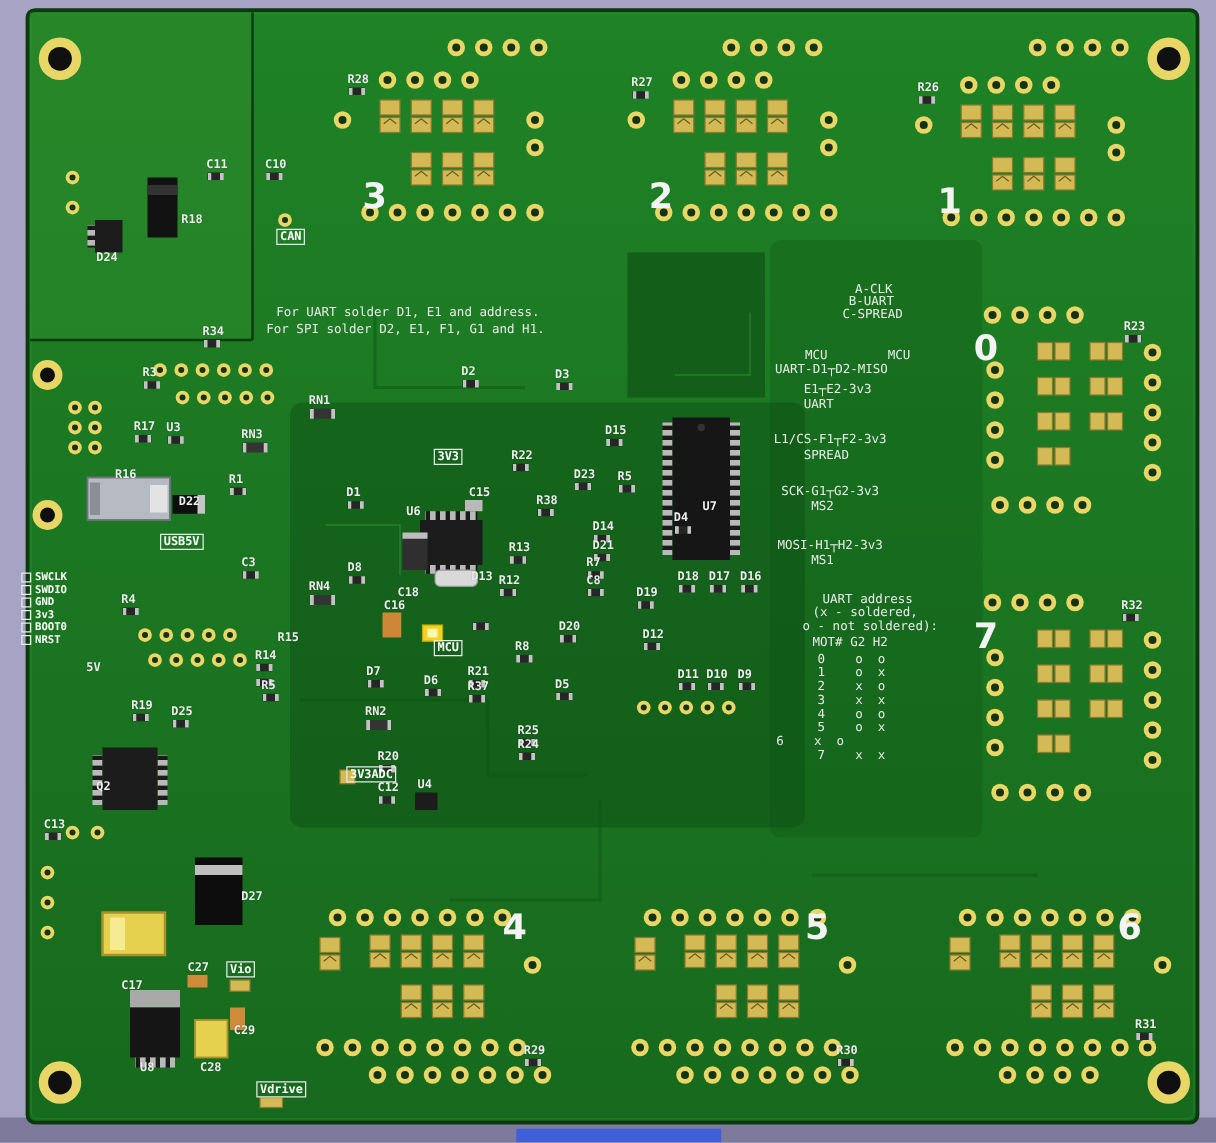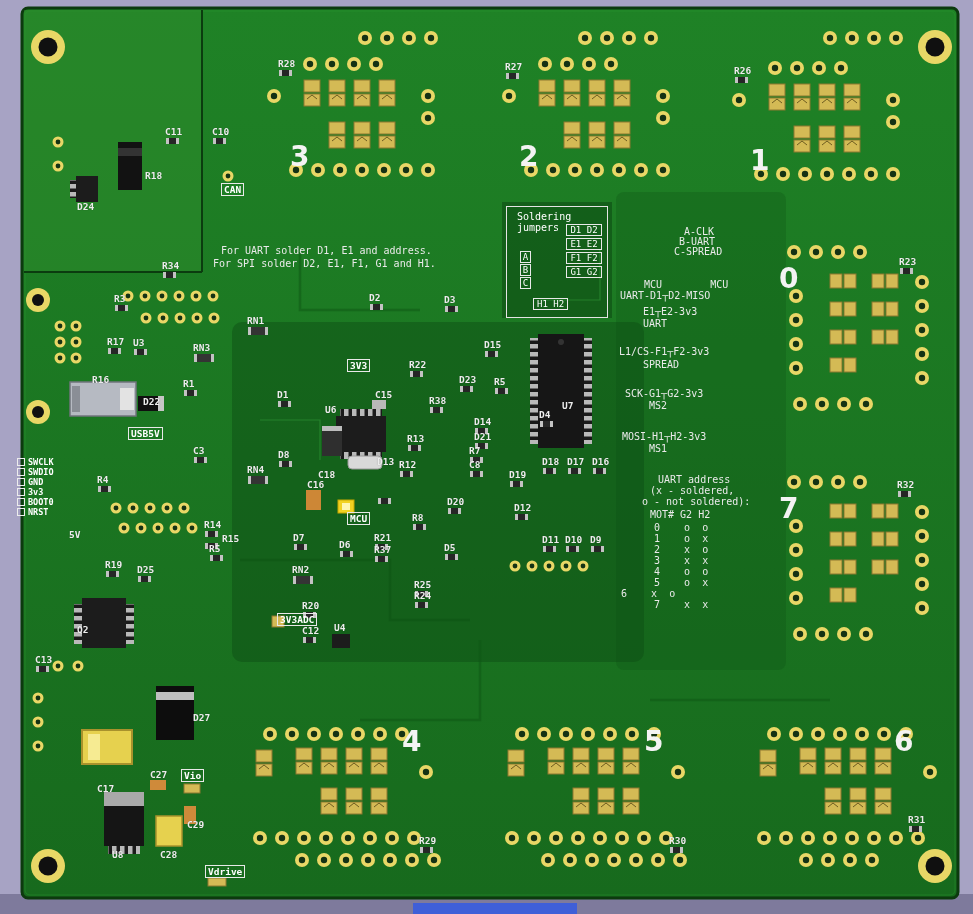--- a/index.html
+++ b/index.html
@@ -278,38 +278,20 @@
   <g>
     <rect x="322" y="426" width="20" height="30" fill="#2f2f2f"></rect>
     <rect x="322" y="426" width="20" height="5" fill="#bdbdbd"></rect>
   </g>
 
   <rect x="184" y="784" width="16" height="9" fill="#d4ba55" stroke="#8d7930"></rect>
   <rect x="208" y="878" width="18" height="8" fill="#d4ba55" stroke="#8d7930"></rect>
   <rect x="272" y="616" width="12" height="11" fill="#d4ba55" stroke="#8d7930"></rect>
 </svg>
 
-<div id="jumper-box">
-  <div class="jb-title">
-    <div>Soldering</div>
-    <div>jumpers</div>
-  </div>
-  <div id="jb-pairs">
-        <div class="jb-pair">D1 D2</div>
-        <div class="jb-pair">E1 E2</div>
-        <div class="jb-pair">F1 F2</div>
-        <div class="jb-pair">G1 G2</div>
-      </div>
-  <div id="jb-side">
-        <div class="jb-side-box">A</div>
-        <div class="jb-side-box">B</div>
-        <div class="jb-side-box">C</div>
-      </div>
-  <div class="jb-bottom">H1 H2</div>
-</div>
 
 <div id="debug-header">
       <div class="dh-row">
         <span class="dh-pad"></span>
         <span class="dh-lbl">SWCLK</span>
       </div>
       <div class="dh-row">
         <span class="dh-pad"></span>
         <span class="dh-lbl">SWDIO</span>
       </div>
@@ -423,21 +405,21 @@
     <div class="lbl" style="left: 412px; top: 512px;">R8</div>
     <div class="comp" style="left: 413px; top: 524px;"></div>
     <div class="lbl" style="left: 542px; top: 534px;">D11</div>
     <div class="comp" style="left: 543px; top: 546px;"></div>
     <div class="lbl" style="left: 565px; top: 534px;">D10</div>
     <div class="comp" style="left: 566px; top: 546px;"></div>
     <div class="lbl" style="left: 590px; top: 534px;">D9</div>
     <div class="comp" style="left: 591px; top: 546px;"></div>
     <div class="lbl" style="left: 204px; top: 519px;">R14</div>
     <div class="comp" style="left: 205px; top: 531px;"></div>
-    <div class="lbl" style="left: 204px; top: 533px; padding-left: 18px;">R15</div>
+    <div class="lbl" style="left: 204px; top: 505px; padding-left: 18px;">R15</div>
     <div class="comp" style="left: 205px; top: 543px;"></div>
     <div class="lbl" style="left: 209px; top: 543px;">R5</div>
     <div class="comp" style="left: 210px; top: 555px;"></div>
     <div class="lbl" style="left: 293px; top: 532px;">D7</div>
     <div class="comp" style="left: 294px; top: 544px;"></div>
     <div class="lbl" style="left: 339px; top: 539px;">D6</div>
     <div class="comp" style="left: 340px; top: 551px;"></div>
     <div class="lbl" style="left: 374px; top: 532px;">R21</div>
     <div class="comp" style="left: 375px; top: 544px;"></div>
     <div class="lbl" style="left: 374px; top: 544px;">R37</div>

